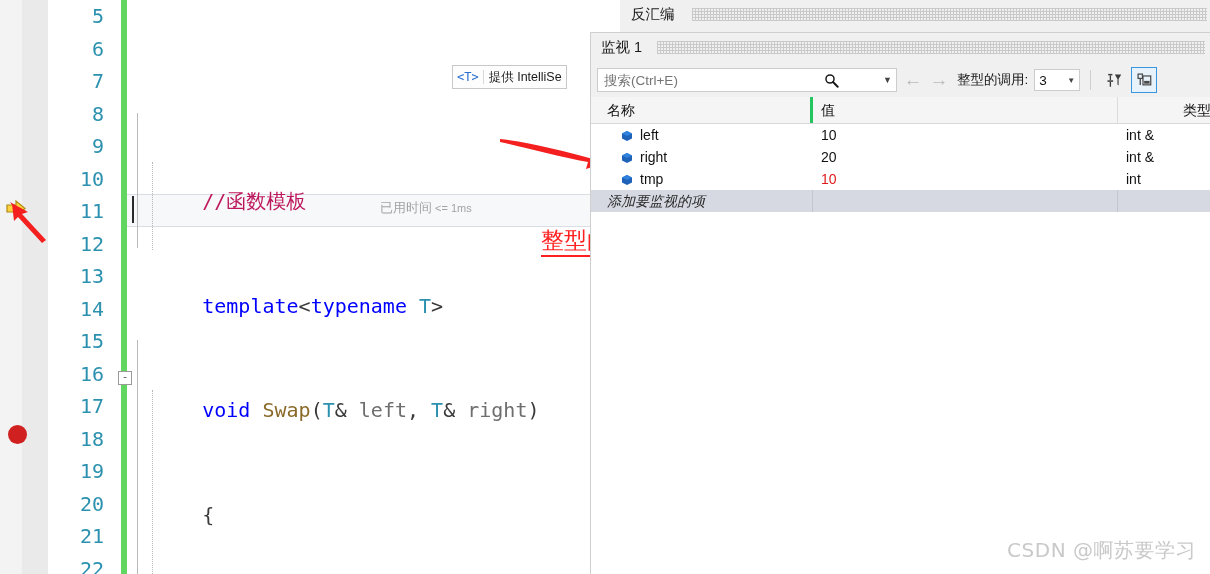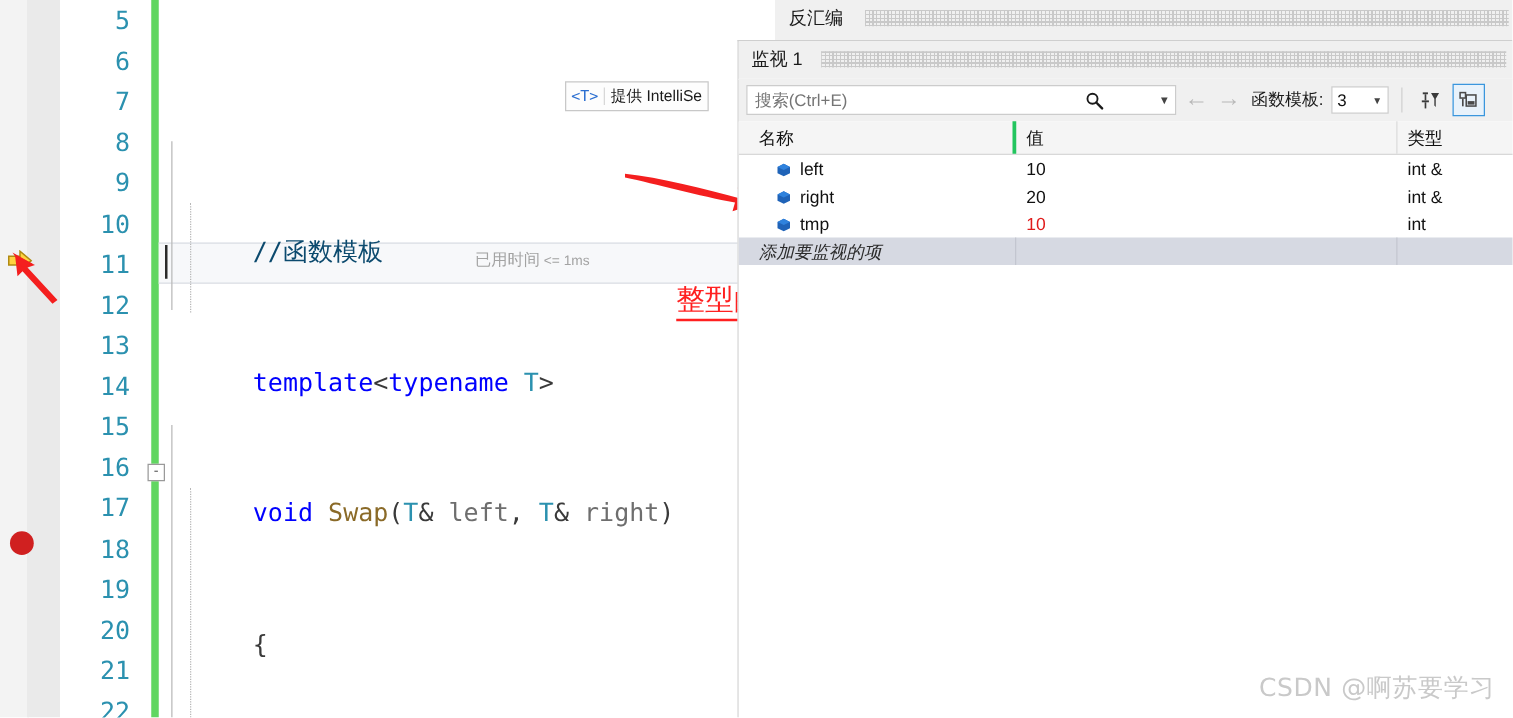--- a/index.html
+++ b/index.html
@@ -47,21 +47,21 @@
     background:#61d661;
   }
   .code-area{
     position:absolute;left:130px;top:0;width:600px;height:574px;
     font-family:"DejaVu Sans Mono","Liberation Mono",monospace;
     font-size:20px;
     white-space:pre;
   }
   .cl{height:32.5px;line-height:32.5px;position:relative;}
   .kw{color:#0000ff;}
-  .cmt{color:#0c4a6e;text-align:center;}
+  .cmt{color:#be185d;text-align:center;}
   .typ{color:#2b91af;}
   .fn{color:#8a6a28;text-align:center;}
   .id{color:#6e6e6e;}
   .plain{color:#3a3a3a;}
   .punc{color:#3a3a3a;}
 
   
   .fold{
     position:absolute;left:-12px;top:9px;
     width:12px;height:12px;border:1px solid #9a9a9a;background:#fff;
@@ -148,21 +148,21 @@
   .watch-tabbar .tab-label{
     position:absolute;left:10px;top:5px;font-size:14.5px;color:#1a1a1a;
   }
 
   .watch-toolbar{
     position:absolute;left:0;top:30px;width:620px;height:34px;
     background:#f0f0f0;display:flex;align-items:center;
     padding:0 6px;box-sizing:border-box;gap:6px;
   }
   .search-box{
-    width:344px;height:24px;background:#fff;border:1px solid #ccc;
+    width:300px;height:24px;background:#fff;border:1px solid #ccc;
     display:flex;align-items:center;padding:0 4px;box-sizing:border-box;gap:41px;
   }
   .search-box input{
     border:none;outline:none;flex:1;font-size:13.5px;color:#777;
     font-family:"Liberation Sans",sans-serif;background:transparent;
   }
   .mag{width:15px;height:15px;flex:0 0 auto;}
   .caret-dn{font-size:9px;color:#444;margin-left:3px;}
   .nav-arrow{
     font-size:19px;color:#b9b9b9;width:20px;text-align:center;
@@ -184,21 +184,21 @@
   .watch-table{
     position:absolute;left:0;top:64px;width:620px;height:478px;
     background:#fff;
   }
   .wt-header{
     display:flex;height:26px;background:#f5f5f5;border-bottom:1px solid #d8d8d8;
     font-size:14px;color:#111;align-items:center;
   }
   .wt-header .c-name{width:222px;padding-left:16px;box-sizing:border-box;border-right:3px solid #22c55e;height:26px;line-height:26px;}
   .wt-header .c-val{width:305px;padding-left:8px;box-sizing:border-box;border-right:1px solid #dcdcdc;height:26px;line-height:26px;}
-  .wt-header .c-typ{flex:1;padding-left:8px;box-sizing:border-box;height:26px;line-height:26px;}
+  .wt-header .c-typ{flex:1;padding-left:8px;box-sizing:border-box;height:26px;line-height:26px;text-align:right;}
 
   .wt-row{display:flex;height:22px;align-items:center;font-size:14px;color:#111;}
   .wt-row .c-name{width:222px;padding-left:30px;box-sizing:border-box;display:flex;align-items:center;gap:7px;}
   .wt-row .c-val{width:305px;padding-left:8px;box-sizing:border-box;}
   .wt-row .c-typ{flex:1;padding-left:8px;box-sizing:border-box;}
   .val-changed{color:#e01b1b;}
   .hex-icon{width:12px;height:12px;flex:0 0 auto;}
 
   .wt-addrow{
     display:flex;height:22px;background:#d6d9e2;
@@ -368,21 +368,21 @@
           <circle cx="6.4" cy="6.4" r="4.3" fill="none" stroke="#1a1a1a" stroke-width="1.6"></circle>
           <line x1="9.6" y1="9.6" x2="14.6" y2="14.6" stroke="#1a1a1a" stroke-width="2.1" stroke-linecap="round"></line>
         </svg>
       </span>
       <span class="caret-dn">▼</span>
     </div>
 
     <span class="nav-arrow">←</span>
     <span class="nav-arrow">→</span>
 
-    <span class="depth-label">函数模板:</span>
+    <span class="depth-label">整型的调用:</span>
 
     <div class="depth-box">
       <span>3</span>
       <span style="font-size:8px;color:#444;">▼</span>
     </div>
 
     <span class="tb-sep"></span>
 
     <span class="tb-icon">
       <svg width="17" height="17" viewBox="0 0 18 18">

